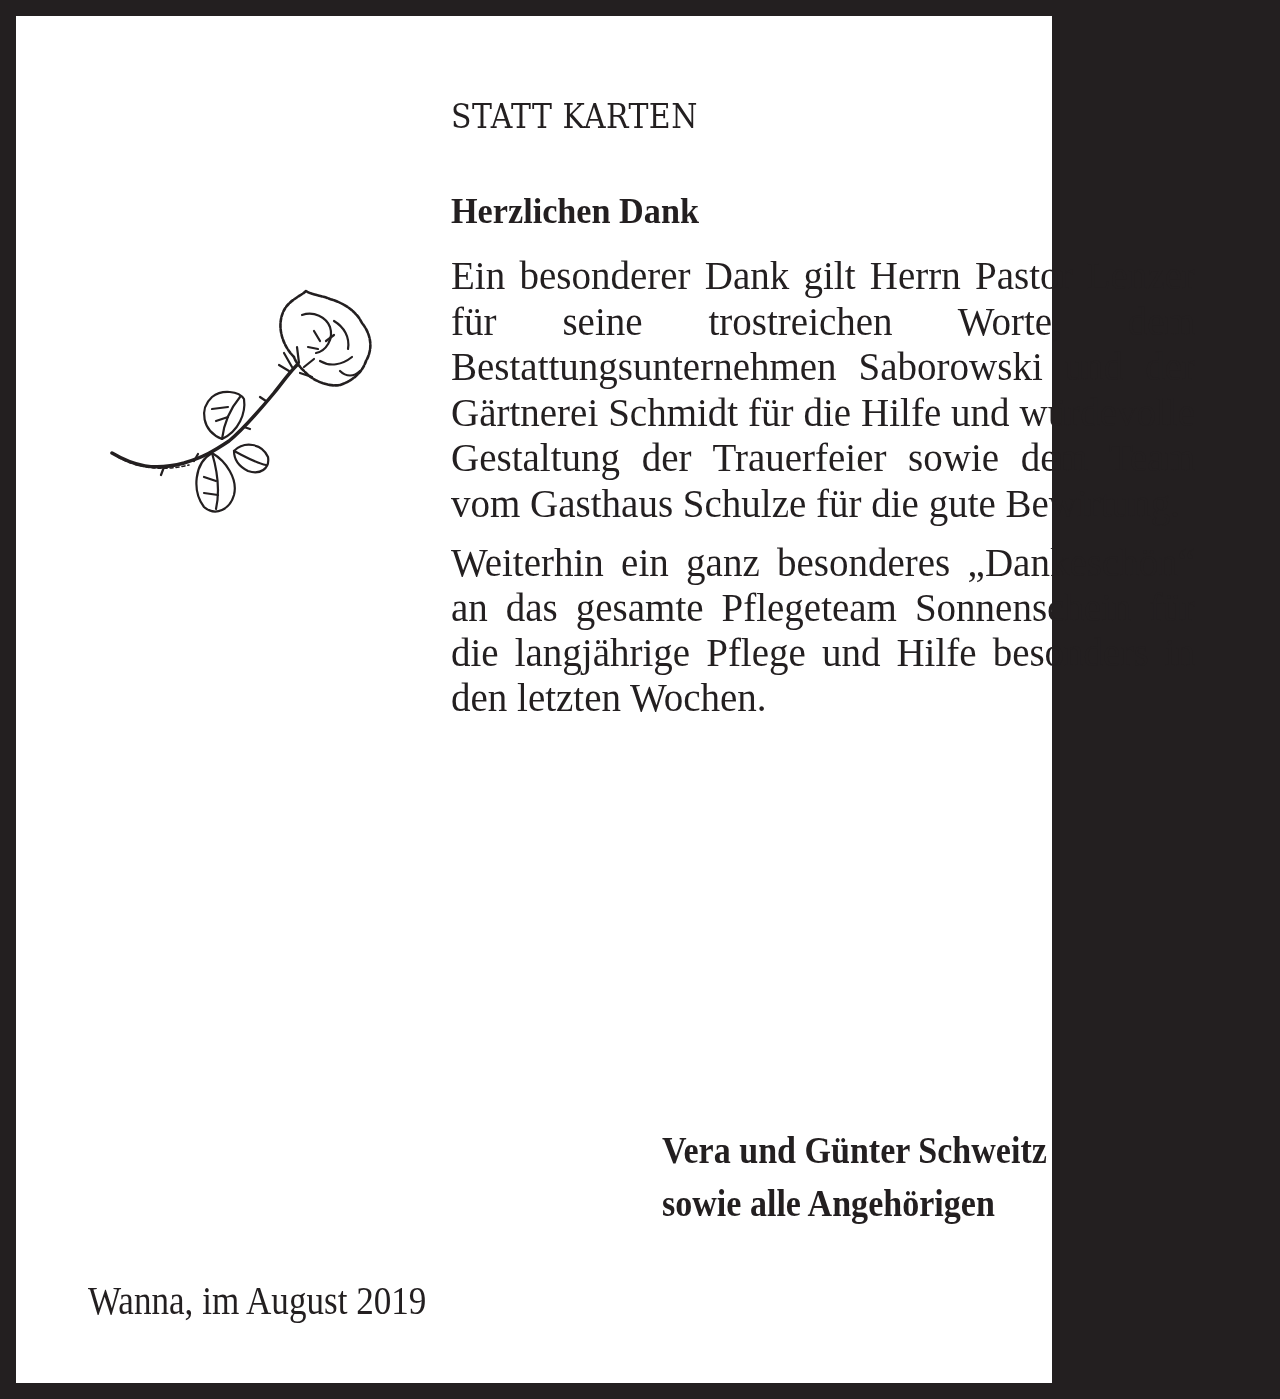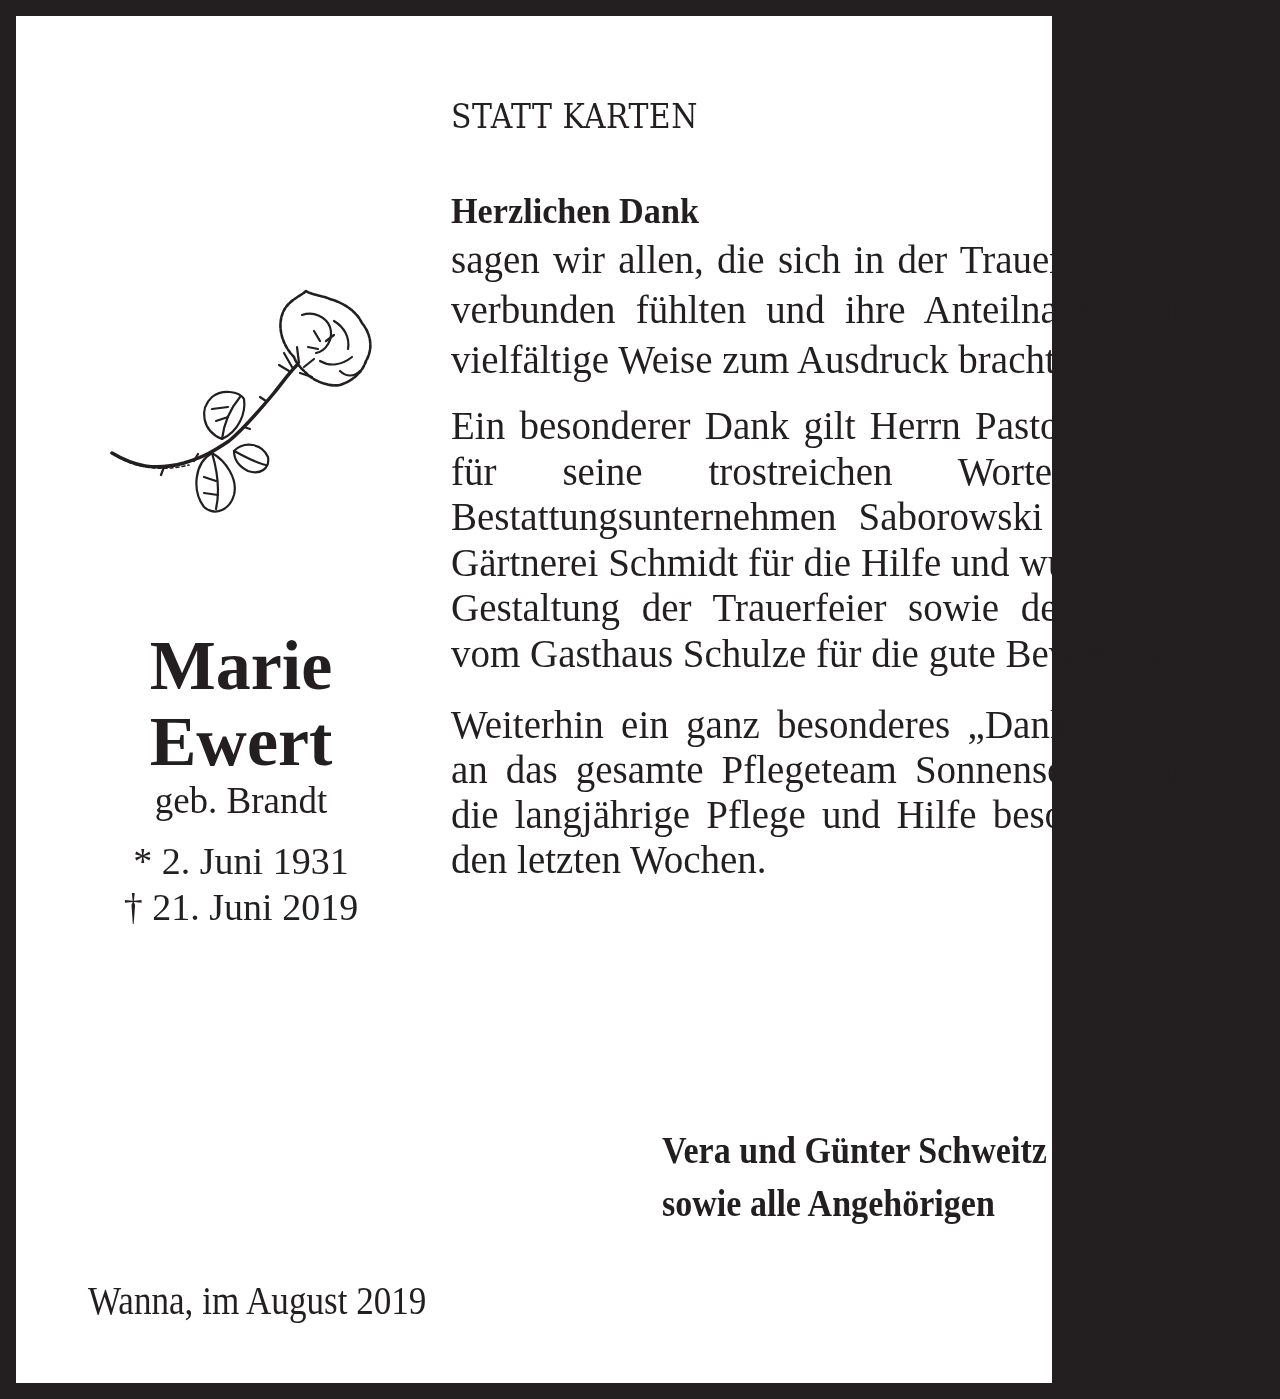--- a/index.html
+++ b/index.html
@@ -70,21 +70,21 @@
     transform: scaleX(0.95);
     transform-origin: left top;
   }
   .para {
     text-align: justify;
     text-align-last: left;
     margin: 0;
   }
   .para1 { line-height: 50px; }
   .para2 { line-height: 45.5px; margin-top: 18px; }
-  .para3 { line-height: 45px; margin-top: 26px; }
+  .para3 { line-height: 45px; margin-top: 14px; }
   .signature {
     left: 646px; top: 1108px;
     font-family: "Liberation Serif", "DejaVu Serif", serif;
     font-weight: bold;
     font-size: 37px;
     line-height: 53px;
     white-space: nowrap;
     transform: scaleX(0.92);
     transform-origin: left top;
   }
@@ -129,31 +129,23 @@
         <path d="M200 76 C186 62, 182 40, 192 26 C198 18, 208 14, 212 10 C218 14, 226 14, 236 18 C250 22, 262 30, 268 42 C276 52, 280 66, 272 80 C268 92, 258 100, 246 104 C234 106, 220 100, 212 92 C206 86, 202 82, 200 76 Z" stroke-width="2.6" stroke-dasharray="4 1.5"></path>
         <path d="M208 34 C220 30, 232 36, 236 46 C240 58, 232 70, 222 72"></path>
         <path d="M240 40 C250 46, 256 56, 254 68"></path>
         <path d="M226 80 C236 86, 248 84, 258 76"></path>
         <path d="M220 50 l6 10 M232 60 l8 -6 M214 66 l10 2"></path>
         <path d="M246 90 C252 96, 260 96, 266 90"></path>
       </g>
     </svg>
   </div>
 
-  <div class="abs name-block">
-    <span class="name-line">Marie</span>
-    <span class="name-line">Ewert</span>
-    <span class="maiden">geb. Brandt</span>
-    <span class="dates">* 2. Juni 1931</span>
-    <span class="dates" style="margin-top:0">† 21. Juni 2019</span>
-  </div>
 
   <div class="abs text-col">
     <span class="thanks-title">Herzlichen Dank</span>
-    <p class="para para1">sagen wir allen, die sich in der Trauer mit uns verbunden fühlten und ihre Anteilnahme auf vielfältige Weise zum Ausdruck brachten.</p>
     <p class="para para2">Ein besonderer Dank gilt Herrn Pastor Lenzer für seine trostreichen Worte, dem Bestattungsunternehmen Saborowski und der Gärtnerei Schmidt für die Hilfe und würdevolle Gestaltung der Trauerfeier sowie dem Team vom Gasthaus Schulze für die gute Bewirtung.</p>
     <p class="para para3">Weiterhin ein ganz besonderes „Dankeschön“ an das gesamte Pflegeteam Sonnenschein für die langjährige Pflege und Hilfe besonders in den letzten Wochen.</p>
   </div>
 
   <div class="abs signature">
     <div>Vera und Günter Schweitz</div>
     <div>sowie alle Angehörigen</div>
   </div>
 
   <div class="abs place-date">Wanna, im August 2019</div>

